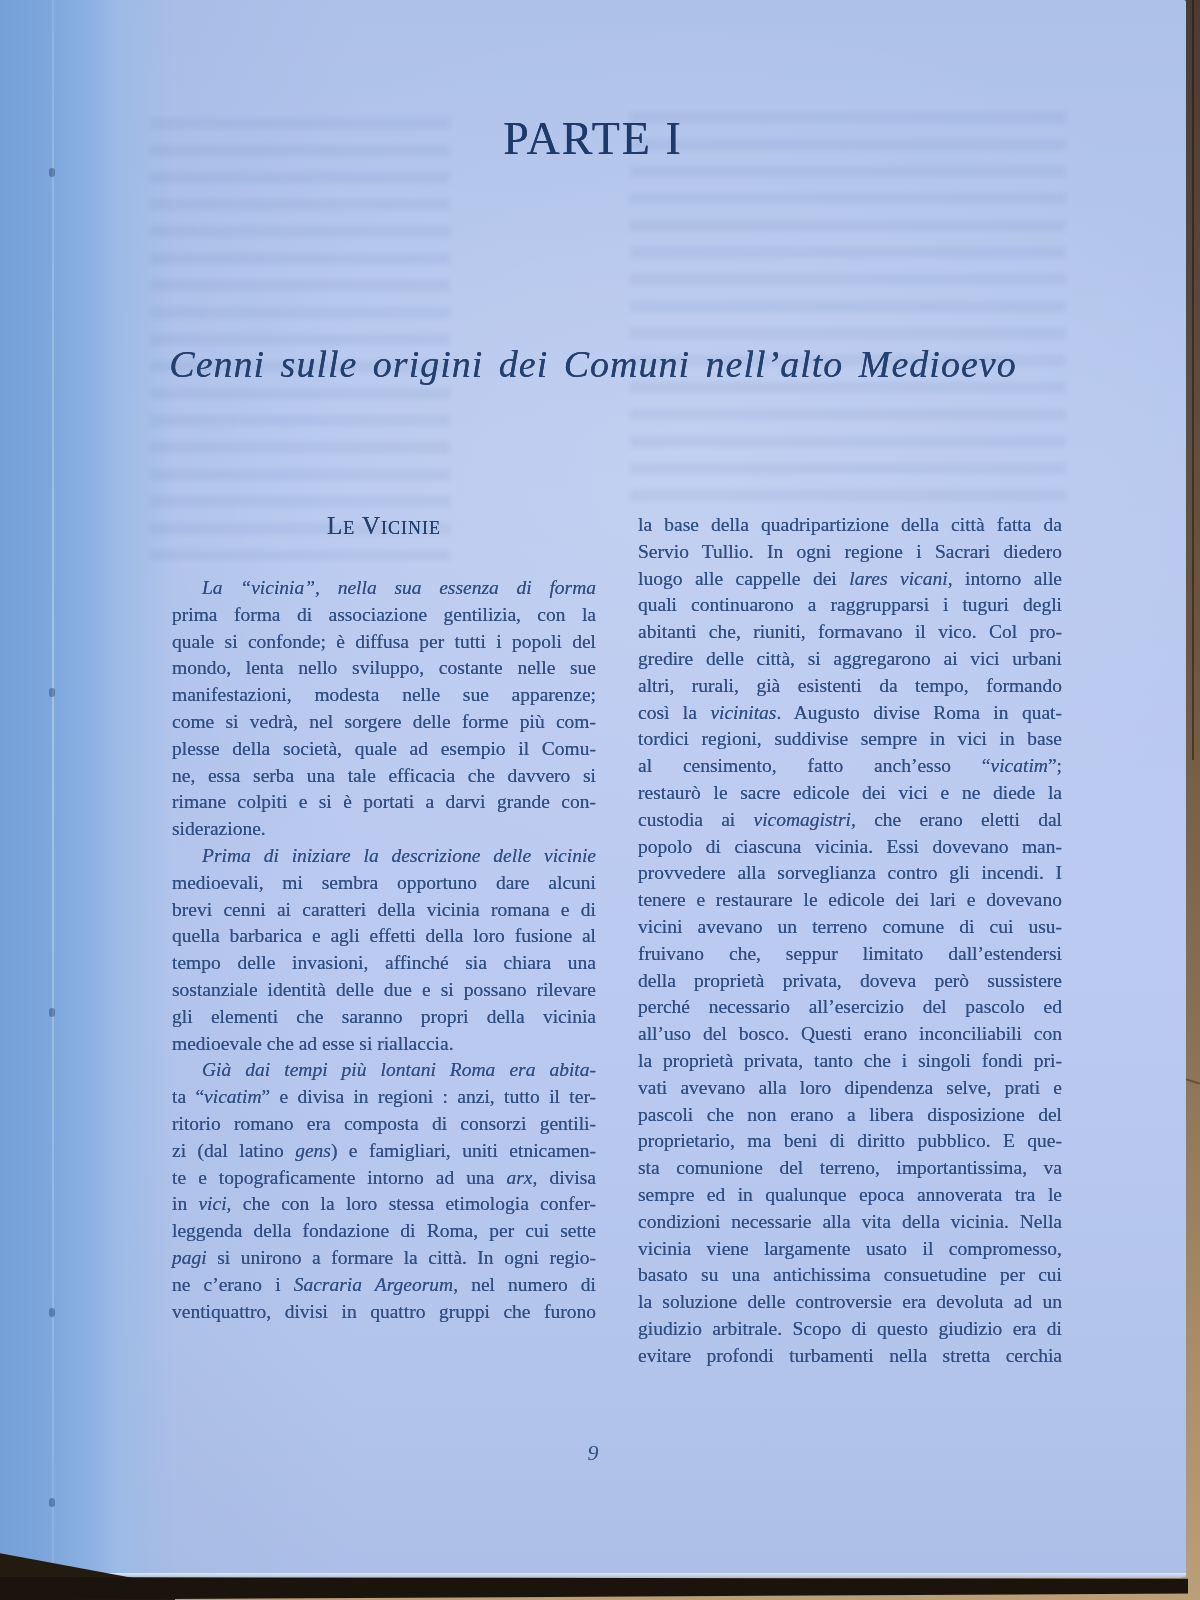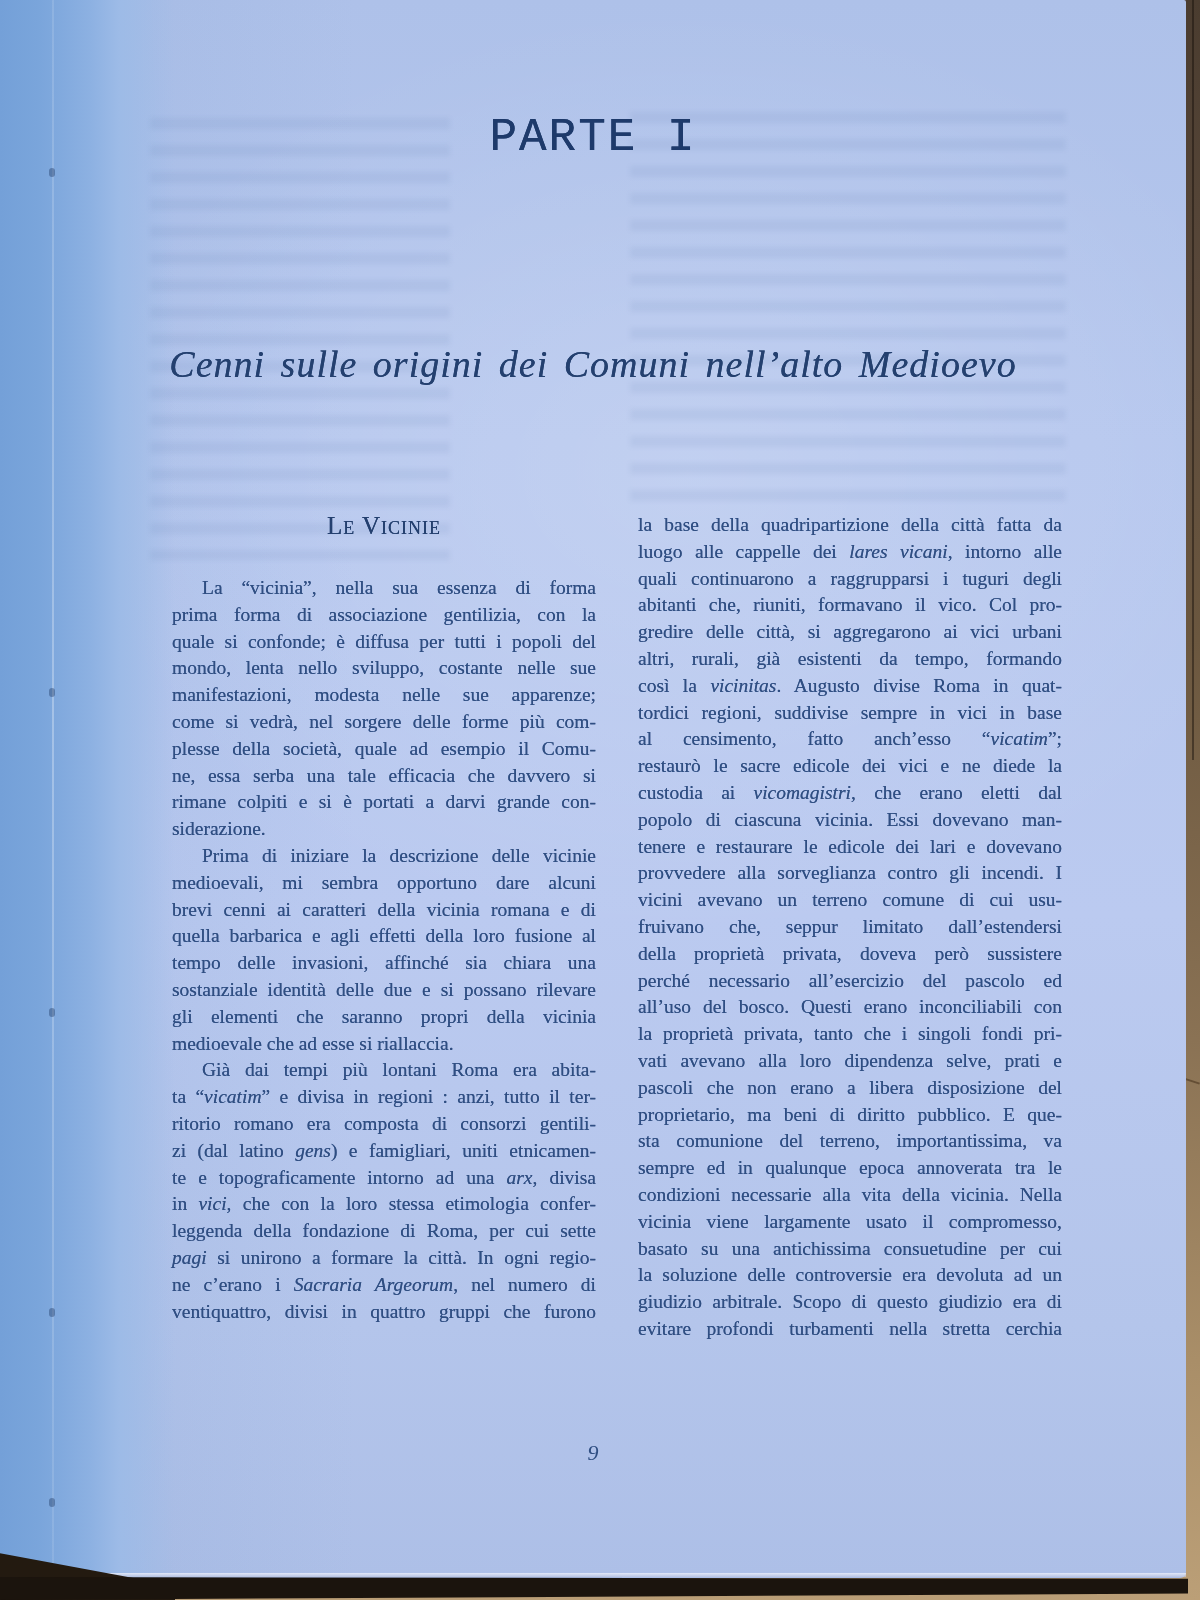--- a/index.html
+++ b/index.html
@@ -29,30 +29,30 @@
   
   .bleed{position:absolute;filter:blur(2.6px);opacity:.5;pointer-events:none;}
   .bleed-a{left:150px;top:118px;width:300px;height:442px;
     background:repeating-linear-gradient(180deg,rgba(56,90,148,.15) 0 11px,rgba(56,90,148,0) 11px 27px);}
   .bleed-b{left:630px;top:112px;width:436px;height:398px;
     background:repeating-linear-gradient(180deg,rgba(56,90,148,.15) 0 11px,rgba(56,90,148,0) 11px 27px);}
 
   
   .content{position:absolute;inset:0;color:#2f4e82;}
   .part-title{position:absolute;left:0;top:112px;width:1186px;text-align:center;
-    font-size:46px;letter-spacing:2px;color:#1e3a6b;text-shadow:0 0 .6px #1e3a6b;font-family:Liberation Mono, monospace;}
+    font-size:46px;letter-spacing:2px;color:#1e3a6b;text-shadow:0 0 .6px #1e3a6b;}
   .chapter-title{position:absolute;left:0;top:342px;width:1186px;text-align:center;
     font-style:italic;font-size:38px;letter-spacing:1px;word-spacing:5px;color:#24406f;text-shadow:0 0 .5px #24406f;}
   .columns{position:absolute;left:172px;top:512px;width:890px;display:flex;gap:42px;}
   .col{width:424px;}
   .section-heading{font-variant:small-caps;font-size:25px;letter-spacing:1px;height:30px;margin-bottom:33px;
     text-align:center;color:#24406f;text-shadow:0 0 .5px #24406f;}
   .line{font-size:19.5px;line-height:26.8px;height:26.8px;white-space:nowrap;overflow:visible;
     text-align:justify;text-align-last:justify;text-shadow:0 0 .5px rgba(47,78,130,.85);}
-  .line.para-first{text-indent:30px;}
+  .line.para-first{text-indent:30px;font-style:italic;}
   .line.para-last{text-align-last:left;}
   .line i{font-style:italic;}
   .page-number{position:absolute;left:543px;top:1440px;width:100px;text-align:center;
     font-style:italic;font-size:22px;color:#2f4e82;}
 
   
   .page-edge-bottom{position:absolute;left:0;top:1573px;width:1186px;height:4px;
     background:linear-gradient(180deg,rgba(235,238,250,.85),rgba(190,198,225,.6));}
   .bottom-shadow{position:absolute;left:0;top:1577px;width:1188px;height:23px;background:#1b140d;
     clip-path:polygon(0 0,100% 8%,100% 72%,0 100%);}
@@ -109,33 +109,34 @@
             <div class="line">zi (dal latino <i>gens</i>) e famigliari, uniti etnicamen-</div>
             <div class="line">te e topograficamente intorno ad una <i>arx</i>, divisa</div>
             <div class="line">in <i>vici,</i> che con la loro stessa etimologia confer-</div>
             <div class="line">leggenda della fondazione di Roma, per cui sette</div>
             <div class="line"><i>pagi</i> si unirono a formare la città. In ogni regio-</div>
             <div class="line">ne c’erano i <i>Sacraria Argeorum</i>, nel numero di</div>
             <div class="line">ventiquattro, divisi in quattro gruppi che furono</div>
           </div>
         <div class="col" id="col-right">
             <div class="line">la base della quadripartizione della città fatta da</div>
+            <div class="line">Servio Tullio. In ogni regione i Sacrari diedero</div>
             <div class="line">luogo alle cappelle dei <i>lares vicani</i>, intorno alle</div>
             <div class="line">quali continuarono a raggrupparsi i tuguri degli</div>
             <div class="line">abitanti che, riuniti, formavano il vico. Col pro-</div>
             <div class="line">gredire delle città, si aggregarono ai vici urbani</div>
             <div class="line">altri, rurali, già esistenti da tempo, formando</div>
             <div class="line">così la <i>vicinitas</i>. Augusto divise Roma in quat-</div>
             <div class="line">tordici regioni, suddivise sempre in vici in base</div>
             <div class="line">al censimento, fatto anch’esso “<i>vicatim</i>”;</div>
             <div class="line">restaurò le sacre edicole dei vici e ne diede la</div>
             <div class="line">custodia ai <i>vicomagistri,</i> che erano eletti dal</div>
             <div class="line">popolo di ciascuna vicinia. Essi dovevano man-</div>
+            <div class="line">provvedere alla sorveglianza contro gli incendi. I</div>
             <div class="line">tenere e restaurare le edicole dei lari e dovevano</div>
-            <div class="line">provvedere alla sorveglianza contro gli incendi. I</div>
             <div class="line">vicini avevano un terreno comune di cui usu-</div>
             <div class="line">fruivano che, seppur limitato dall’estendersi</div>
             <div class="line">della proprietà privata, doveva però sussistere</div>
             <div class="line">perché necessario all’esercizio del pascolo ed</div>
             <div class="line">all’uso del bosco. Questi erano inconciliabili con</div>
             <div class="line">la proprietà privata, tanto che i singoli fondi pri-</div>
             <div class="line">vati avevano alla loro dipendenza selve, prati e</div>
             <div class="line">pascoli che non erano a libera disposizione del</div>
             <div class="line">proprietario, ma beni di diritto pubblico. E que-</div>
             <div class="line">sta comunione del terreno, importantissima, va</div>

